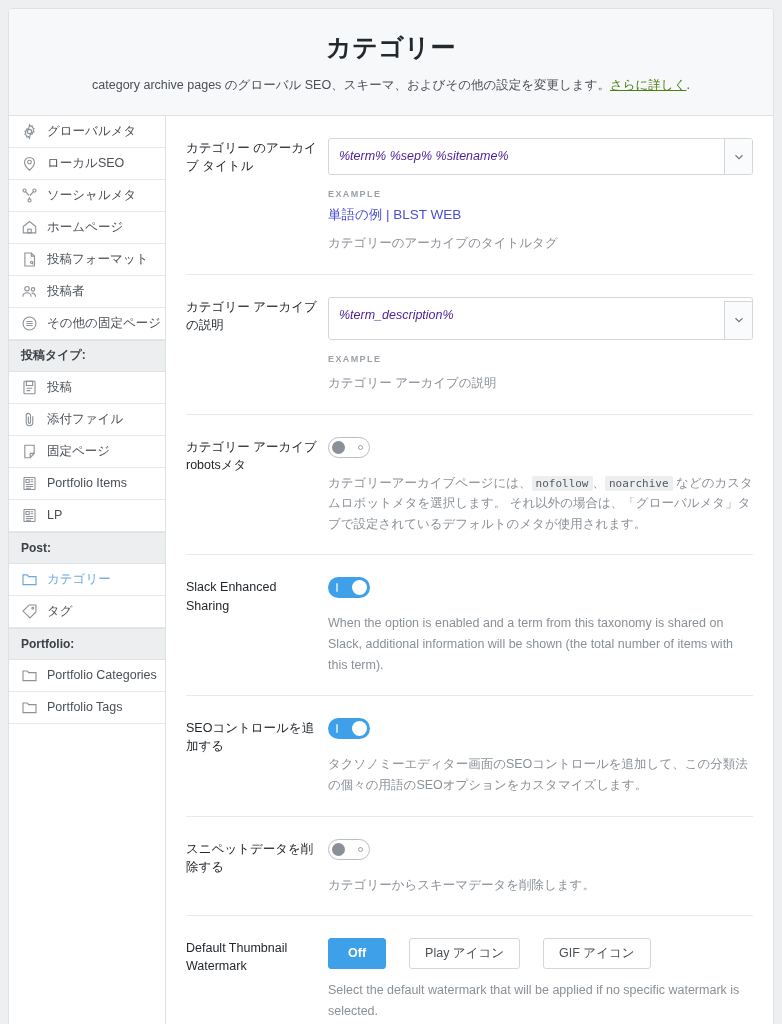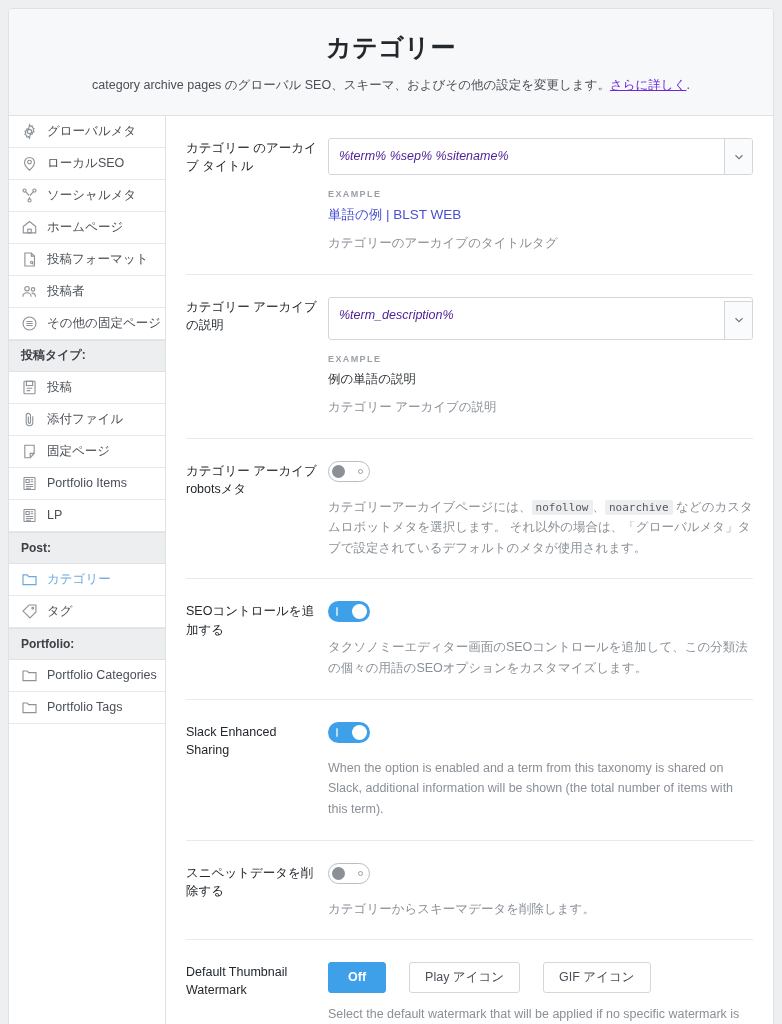--- a/index.html
+++ b/index.html
@@ -38,21 +38,21 @@
     color: #23282d;
     margin: 0 0 12px 0;
     letter-spacing: .5px;
   }
   .hdr-sub {
     font-size: 12.5px;
     color: #4a4f55;
     line-height: 1.5;
   }
   .hdr-sub a {
-    color: #6d28d9;
+    color: #4d7c0f;
     text-decoration: underline;
   }
   
   .body { display: flex; flex: 1 1 auto; align-items: stretch; }
   
   .sidebar {
     width: 157px;
     flex: 0 0 157px;
     border-right: 1px solid #dfe2e5;
     background: #ffffff;
@@ -430,55 +430,54 @@
             <div class="row-field">
               <div class="inputwrap tall">
                 <div class="val">%term_description%</div>
                 <div class="caretbtn">
                     <svg width="12" height="12" viewBox="0 0 24 24" fill="none" stroke="#6f757b" stroke-width="2.2">
                       <path d="M5 8.5l7 7 7-7"></path>
                     </svg>
                   </div>
               </div>
               <div class="ex-label">EXAMPLE</div>
-              <div class="ex-value plain">例の単語の説明</div>
               <div class="hint">カテゴリー アーカイブの説明</div>
             </div>
           </div>
 
           <div class="row">
             <div class="row-label">カテゴリー アーカイブ robotsメタ</div>
             <div class="row-field">
               <div class="toggle off">
                 <span class="knob"></span>
                 <span class="mark"></span>
               </div>
               <div class="hint toggle-hint"><span>カテゴリーアーカイブページには、</span><code>nofollow</code><span>、</span><code>noarchive</code><span> などのカスタムロボットメタを選択します。 それ以外の場合は、「グローバルメタ」タブで設定されているデフォルトのメタが使用されます。</span></div>
             </div>
           </div>
 
           <div class="row">
-            <div class="row-label">SEOコントロールを追加する</div>
+            <div class="row-label">Slack Enhanced Sharing</div>
             <div class="row-field">
               <div class="toggle on">
                 <span class="mark"></span>
                 <span class="knob"></span>
               </div>
-              <div class="hint toggle-hint">タクソノミーエディター画面のSEOコントロールを追加して、この分類法の個々の用語のSEOオプションをカスタマイズします。</div>
-            </div>
-          </div>
-
-          <div class="row">
-            <div class="row-label">Slack Enhanced Sharing</div>
+              <div class="hint toggle-hint">When the option is enabled and a term from this taxonomy is shared on Slack, additional information will be shown (the total number of items with this term).</div>
+            </div>
+          </div>
+
+          <div class="row">
+            <div class="row-label">SEOコントロールを追加する</div>
             <div class="row-field">
               <div class="toggle on">
                 <span class="mark"></span>
                 <span class="knob"></span>
               </div>
-              <div class="hint toggle-hint">When the option is enabled and a term from this taxonomy is shared on Slack, additional information will be shown (the total number of items with this term).</div>
+              <div class="hint toggle-hint">タクソノミーエディター画面のSEOコントロールを追加して、この分類法の個々の用語のSEOオプションをカスタマイズします。</div>
             </div>
           </div>
 
           <div class="row">
             <div class="row-label">スニペットデータを削除する</div>
             <div class="row-field">
               <div class="toggle off">
                 <span class="knob"></span>
                 <span class="mark"></span>
               </div>

